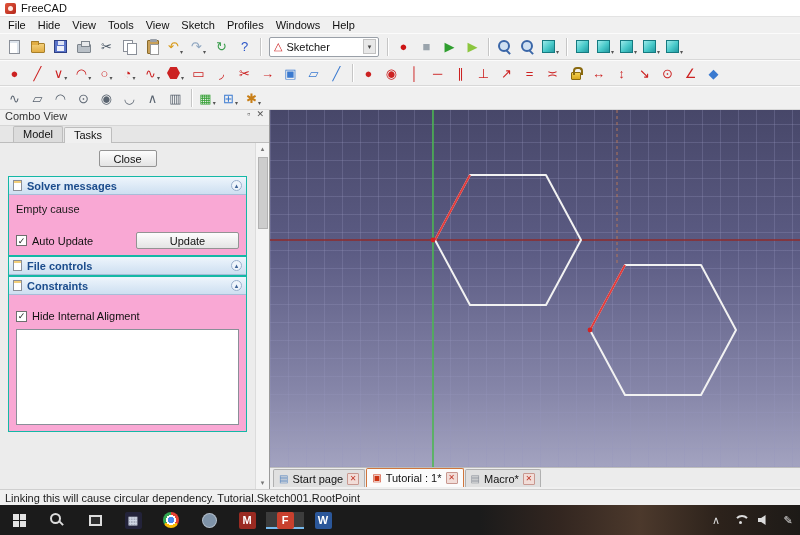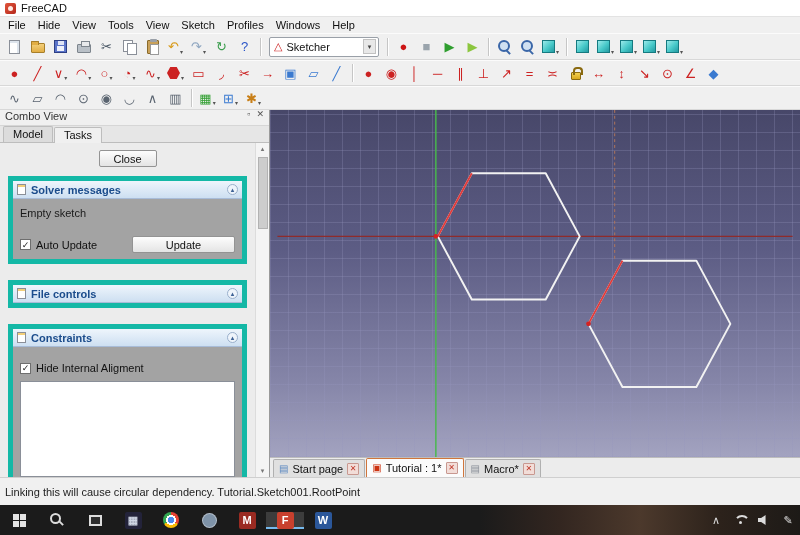--- a/index.html
+++ b/index.html
@@ -45,30 +45,30 @@
   .wb-combo{height:20px;min-width:110px;border:1px solid #9aa0a8;border-radius:2px;background:#fff;display:flex;align-items:center;gap:4px;padding:0 2px 0 4px;margin:0 4px}
   .wb-icon{color:#cc2222;font-size:11px}
   .wb-arrow{margin-left:auto;font-size:7px;color:#444;background:#e8e8e8;border:1px solid #c2c2c2;width:13px;height:15px;display:flex;align-items:center;justify-content:center}
 
   
   .main{flex:1;display:flex;min-height:0}
   .combo-view{width:270px;background:#f0f0f0;border-right:1px solid #9a9a9a;display:flex;flex-direction:column}
   .cv-header{height:16px;display:flex;align-items:flex-start;padding:0 5px;color:#333;border-bottom:1px solid #d6d6d6}
   .ph-btn{margin-left:6px;color:#555;font-size:9px;line-height:1}
   .ph-btn.first{margin-left:auto}
-  .cv-tabs{height:17px;display:flex;align-items:flex-end;padding-left:3px;background:#e6e6e6;border-bottom:1px solid #bdbdbd}
+  .cv-tabs{height:17px;display:flex;align-items:flex-end;padding-left:13px;background:#e6e6e6;border-bottom:1px solid #bdbdbd}
   .cv-tab{padding:1px 9px 2px;border:1px solid #bdbdbd;border-bottom:none;background:#dcdcdc;margin-right:1px;border-radius:2px 2px 0 0}
   .cv-tab.active{background:#f0f0f0;position:relative;top:1px}
   .cv-body{flex:1;position:relative;background:#ececec;padding:5px 22px 0 8px;overflow:hidden}
   .cv-scroll{position:absolute;top:0;right:0;bottom:0;width:14px;background:#f4f4f4;border-left:1px solid #dcdcdc;display:flex;flex-direction:column;align-items:center}
   .sc-arrow{font-size:7px;color:#777;padding:2px 0}
   .sc-arrow.down{margin-top:auto}
   .cv-thumb{width:10px;height:72px;background:#cdcdcd;border:1px solid #b2b2b2;margin-top:2px}
   .close-btn{display:block;margin:2px auto 9px;width:58px;height:17px;background:linear-gradient(#fdfdfd,#e4e4e4);border:1px solid #939393;border-radius:2px;font-size:11px;font-family:inherit;color:#111}
-  .section{border:5px solid #14b8a6;margin-bottom:16px;background:#a3a3a3}
+  .section{border:1px solid #14b8a6;margin-bottom:0;background:#f9a8d4}
   .sec-header{height:18px;display:flex;align-items:center;gap:5px;padding:0 4px;background:linear-gradient(#eef5fc,#cddff1);border-bottom:1px solid #a8bcd8;color:#1b4c8c;font-weight:bold}
   .sec-icon{width:9px;height:11px;background:#fff;border:1px solid #8a8f98;box-shadow:inset 0 2px 0 #f3cf7a}
   .sec-chevron{margin-left:auto;width:11px;height:11px;border:1px solid #9ab0cc;border-radius:50%;background:#eef4fb;color:#3f6396;font-size:7px;display:flex;align-items:center;justify-content:center;font-weight:normal}
   .sec-body{padding:6px 7px}
   .solver-msg{margin:2px 0 17px;color:#1a1a1a}
   .row{display:flex;align-items:center}
   .checkbox{width:11px;height:11px;background:#fff;border:1px solid #6e6e6e;display:inline-flex;align-items:center;justify-content:center;font-size:9px;color:#222;margin-right:5px;flex:none}
   .update-btn{margin-left:auto;width:103px;height:17px;background:linear-gradient(#fdfdfd,#e4e4e4);border:1px solid #939393;border-radius:2px;font-size:11px;font-family:inherit;color:#111}
   .select{margin-left:auto;width:105px;height:17px;background:#fff;border:1px solid #8a8f98;display:flex;align-items:center;padding-left:5px}
   .select .arrow{margin-left:auto;width:14px;height:15px;background:#e6e6e6;border-left:1px solid #c2c2c2;font-size:6px;color:#444;display:flex;align-items:center;justify-content:center}
@@ -83,21 +83,21 @@
       repeating-linear-gradient(90deg, rgba(150,150,190,.28) 0 1px, transparent 1px 18px),
       linear-gradient(180deg,#474769 0%,#5c5c84 40%,#8585a8 78%,#a3a3c0 100%)}
   .viewport3d svg{position:absolute;left:0;top:0;width:100%;height:100%;display:block}
   .doc-tabs{height:20px;background:#ececec;border-top:1px solid #bdbdbd;display:flex;align-items:flex-end;gap:1px;padding:0 3px}
   .doc-tab{height:18px;display:flex;align-items:center;gap:4px;padding:0 5px;border:1px solid #b0b0b0;border-bottom:none;background:#e0e0e0;border-radius:2px 2px 0 0}
   .doc-tab.active{background:#fbfbfb;height:19px;border-color:#d0763c}
   .dt-icon{font-size:10px;line-height:1}
   .doc-close{width:12px;height:12px;border:1px solid #c89890;background:#f2ddd8;color:#c0392b;font-size:8px;line-height:1;display:flex;align-items:center;justify-content:center;border-radius:1px}
 
   
-  .statusbar{height:28px;background:#f0f0f0;border-top:1px solid #cfcfcf;display:flex;align-items:center;padding:0 5px;color:#1c1c1c}
+  .statusbar{height:16px;background:#f0f0f0;border-top:1px solid #cfcfcf;display:flex;align-items:center;padding:0 5px;color:#1c1c1c}
   .taskbar{height:30px;display:flex;align-items:stretch;color:#e3e3e3;
     background:linear-gradient(90deg,#1b1b1b 0%,#1b1b1b 60%,#332620 70%,#4c392c 80%,#2c221b 90%,#1d1a17 100%)}
   .tk-item{width:38px;display:flex;align-items:center;justify-content:center;position:relative}
   .tk-item.active{background:rgba(255,255,255,.15);box-shadow:inset 0 -2px 0 #76b9ed}
   .tray{margin-left:auto;display:flex}
   .tray-item{width:24px}
   .tile{width:17px;height:17px;border-radius:2px;display:flex;align-items:center;justify-content:center;font-size:11px;font-weight:bold}
   .ic-win{width:6px;height:6px;background:#e4e4e4;box-shadow:7px 0 0 #e4e4e4,0 7px 0 #e4e4e4,7px 7px 0 #e4e4e4;transform:translate(-3px,-3px)}
   .ic-search{width:11px;height:11px;border:2px solid #dcdcdc;border-radius:50%;position:relative;transform:translate(-2px,-2px)}
   .ic-search::after{content:"";position:absolute;width:6px;height:2px;background:#dcdcdc;transform:rotate(45deg);right:-5px;bottom:-2px}
@@ -389,21 +389,21 @@
 
         <button class="close-btn">Close</button>
 
         <div class="section">
           <div class="sec-header">
             <span class="sec-icon"></span>
             <span>Solver messages</span>
             <span class="sec-chevron">▴</span>
           </div>
           <div class="sec-body">
-            <div class="solver-msg">Empty sketch</div>
+            <div class="solver-msg">Empty cause</div>
             <div class="row">
               <span class="checkbox">✓</span>
               <span>Auto Update</span>
               <button class="update-btn">Update</button>
             </div>
           </div>
         </div>
 
         <div class="section">
           <div class="sec-header">

